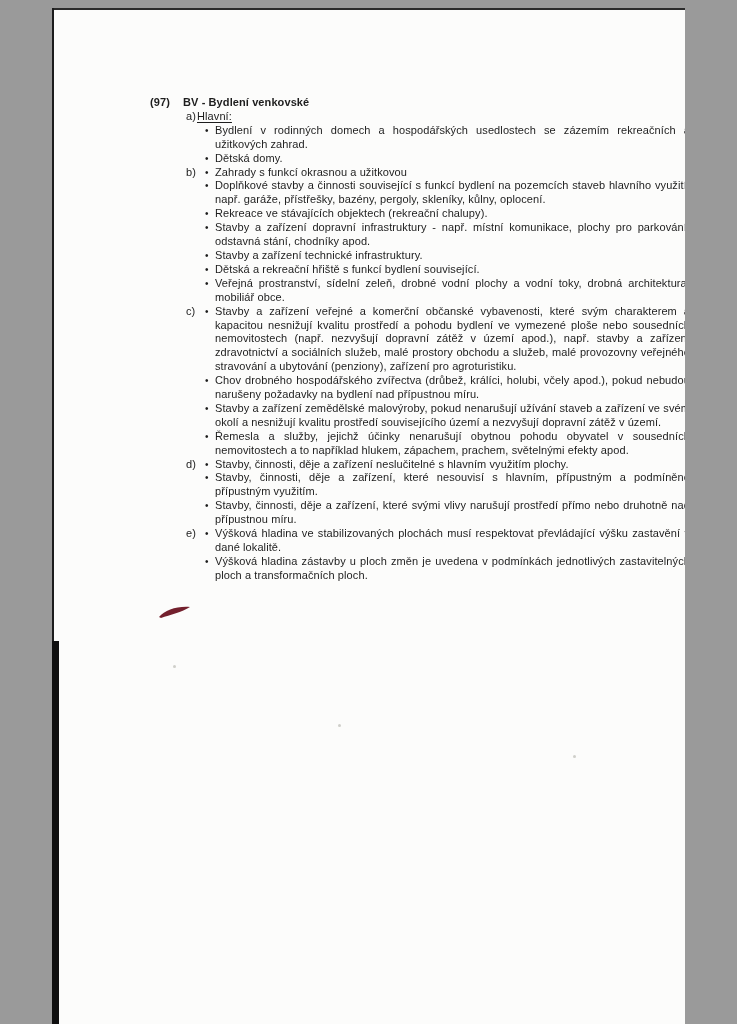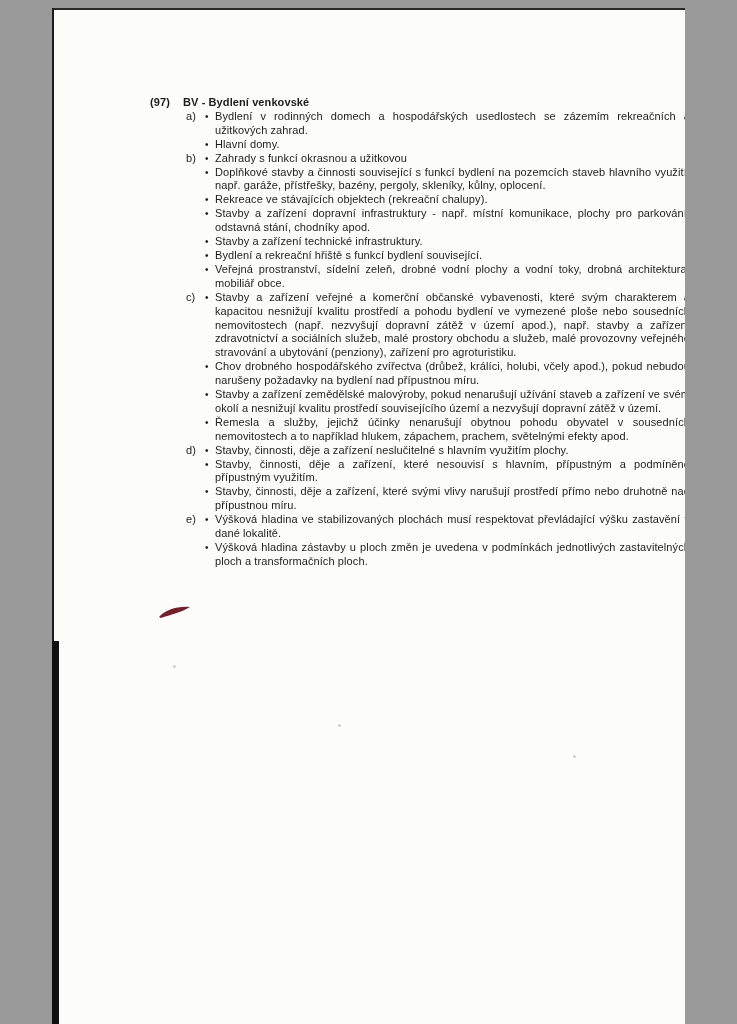--- a/index.html
+++ b/index.html
@@ -74,27 +74,28 @@
 
   <div class="doc">
     <div class="title-row">
       <span class="num">(97)</span>
       <span class="title">BV - Bydlení venkovské</span>
     </div>
     <div id="sections">
         <div class="section">
           <span class="slabel">a)</span>
           <div class="scontent">
+            <div class="sheading">Hlavní:</div>
             <div class="bullet">
               <span class="bdot">•</span>
               <span class="btext">Bydlení v rodinných domech a hospodářských usedlostech se zázemím rekreačních a užitkových zahrad.</span>
             </div>
             <div class="bullet">
               <span class="bdot">•</span>
-              <span class="btext">Hlavní domy.</span>
+              <span class="btext">Dětská domy.</span>
             </div>
           </div>
         </div>
         <div class="section">
           <span class="slabel">b)</span>
           <div class="scontent">
             <div class="bullet">
               <span class="bdot">•</span>
               <span class="btext">Zahrady s funkcí okrasnou a užitkovou</span>
             </div>
@@ -109,21 +110,21 @@
             <div class="bullet">
               <span class="bdot">•</span>
               <span class="btext">Stavby a zařízení dopravní infrastruktury - např. místní komunikace, plochy pro parkování, odstavná stání, chodníky apod.</span>
             </div>
             <div class="bullet">
               <span class="bdot">•</span>
               <span class="btext">Stavby a zařízení technické infrastruktury.</span>
             </div>
             <div class="bullet">
               <span class="bdot">•</span>
-              <span class="btext">Bydlení a rekreační hřiště s funkcí bydlení související.</span>
+              <span class="btext">Dětská a rekreační hřiště s funkcí bydlení související.</span>
             </div>
             <div class="bullet">
               <span class="bdot">•</span>
               <span class="btext">Veřejná prostranství, sídelní zeleň, drobné vodní plochy a vodní toky, drobná architektura, mobiliář obce.</span>
             </div>
           </div>
         </div>
         <div class="section">
           <span class="slabel">c)</span>
           <div class="scontent">

